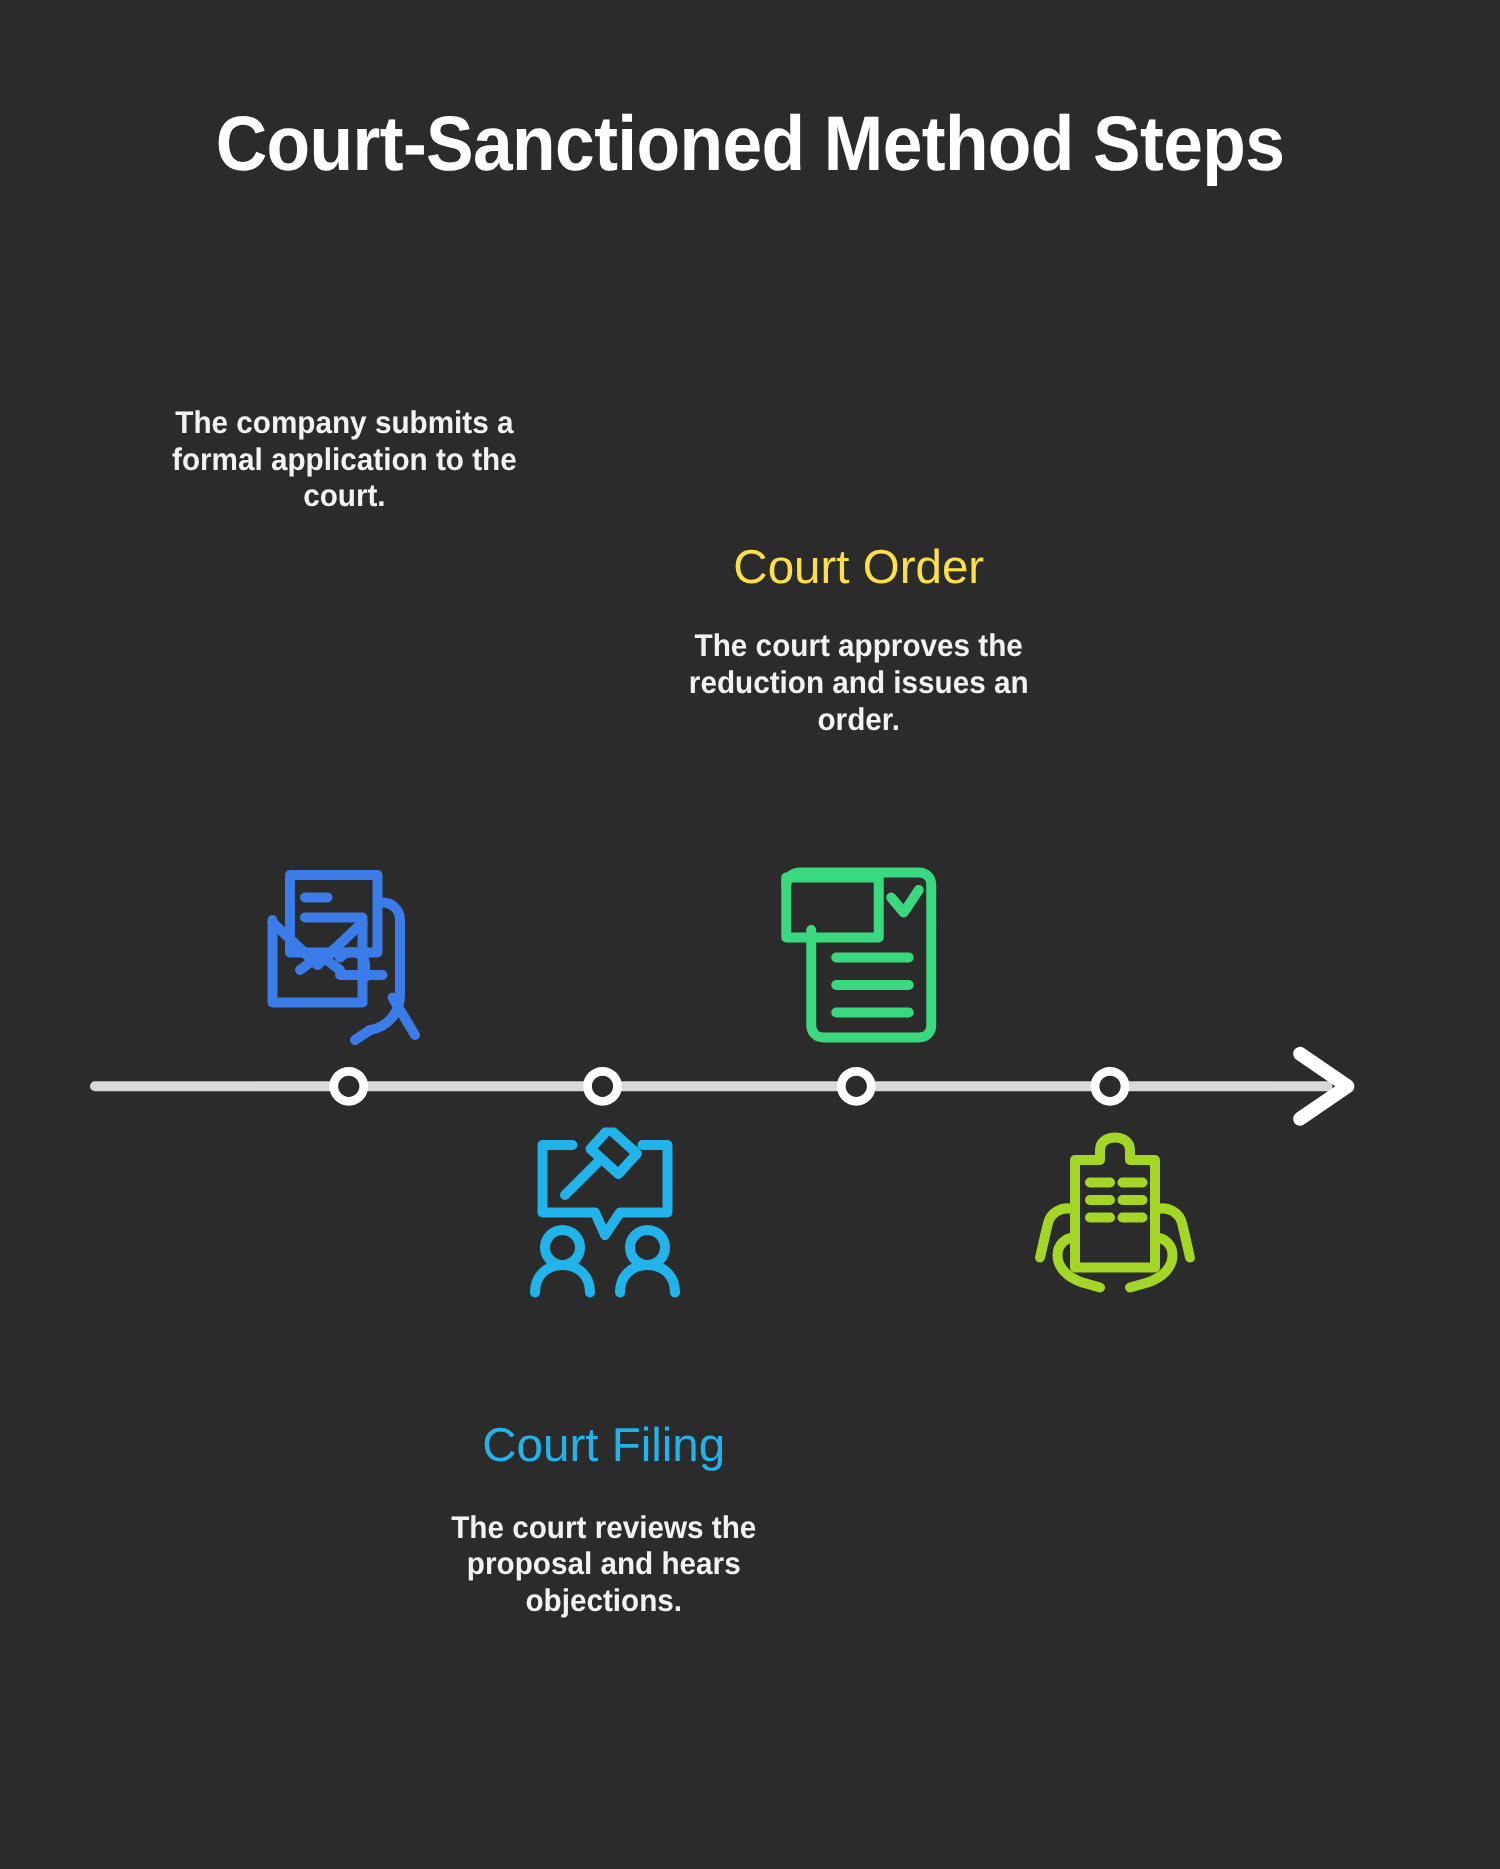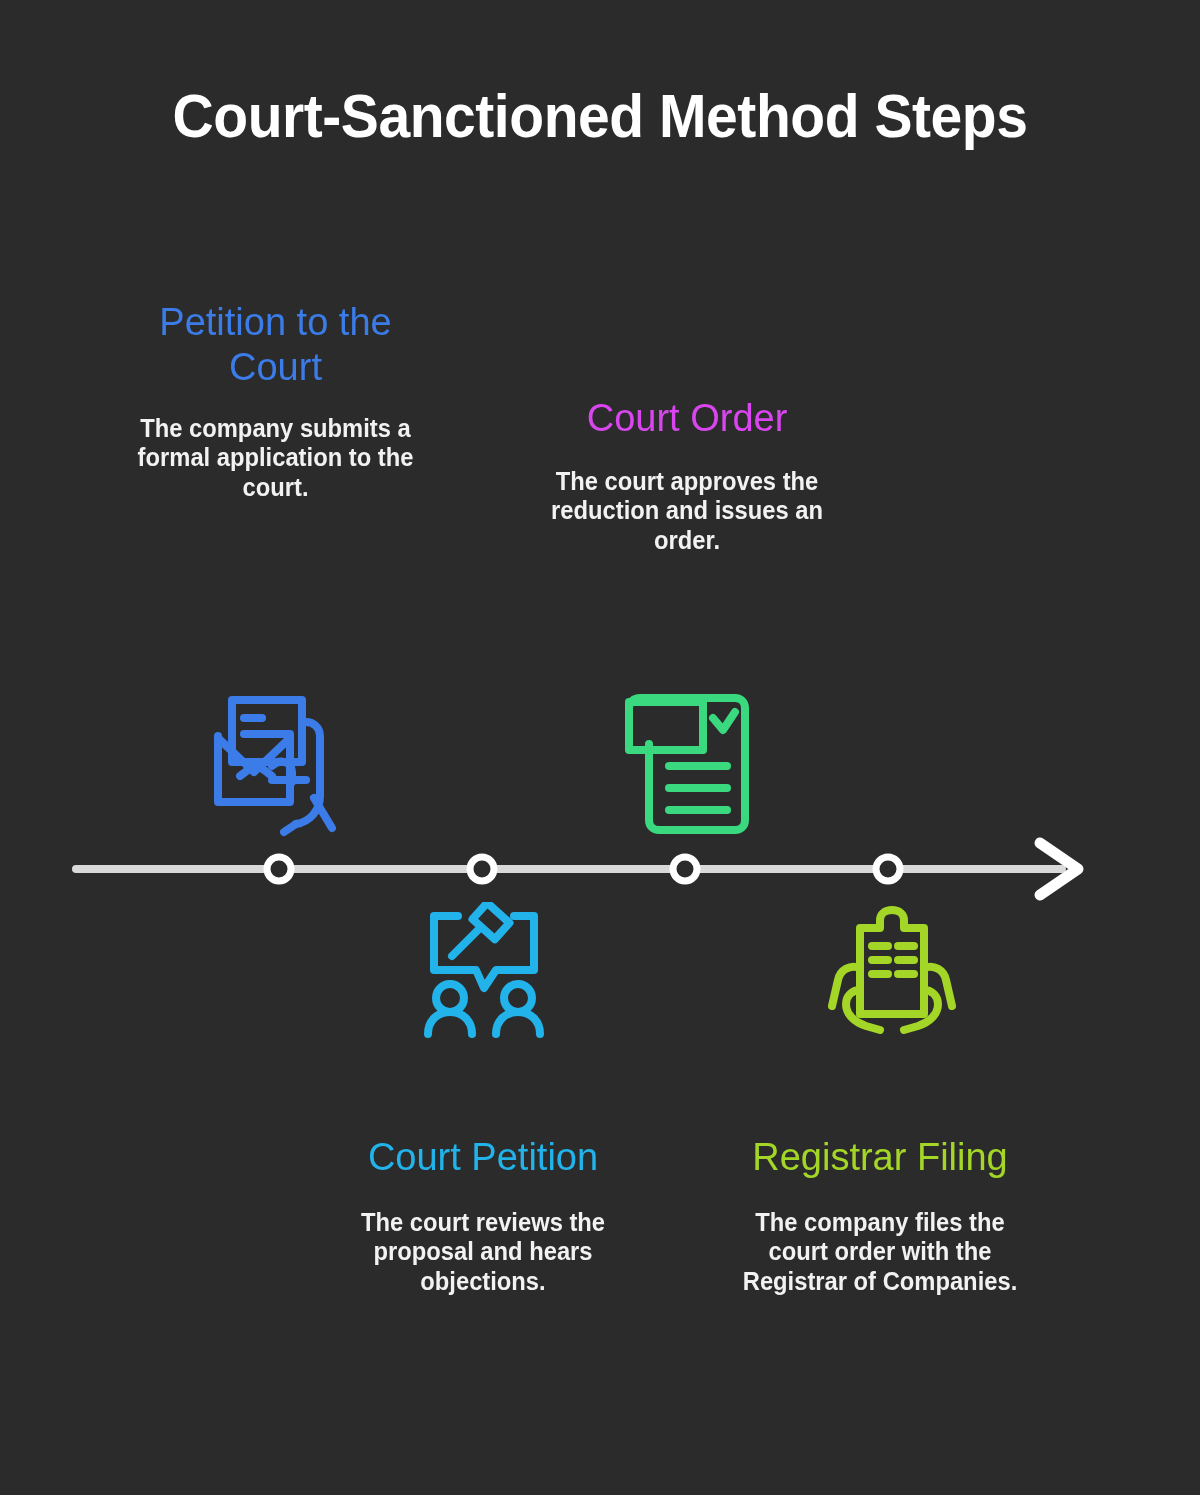--- a/index.html
+++ b/index.html
@@ -75,21 +75,21 @@
   }
   #step-1 .step-heading { color: #3b7ce8; }
   #step-1 .step-desc { margin-top: 24px; }
 
   
   #step-2 {
     left: 522px;
     top: 396px;
     width: 330px;
   }
-  #step-2 .step-heading { color: #d946ef; }
+  #step-2 .step-heading { color: #fde047; margin-top: 36px; }
   #step-2 .step-desc { margin-top: 26px; }
 
   
   #step-3 {
     left: 333px;
     top: 1135px;
     width: 300px;
   }
   #step-3 .step-heading { color: #22b3ea; }
   #step-3 .step-desc { margin-top: 28px; }
@@ -131,21 +131,20 @@
     </g>
     <g>
       <circle cx="685" cy="869" r="12" fill="#2b2b2b" stroke="#ffffff" stroke-width="7"></circle>
     </g>
     <g>
       <circle cx="888" cy="869" r="12" fill="#2b2b2b" stroke="#ffffff" stroke-width="7"></circle>
     </g>
   </svg>
 
   <div class="step" id="step-1">
-    <div class="step-heading">Petition to the Court</div>
     <div class="step-desc">The company submits a formal application to the court.</div>
   </div>
 
   <svg class="step-icon" id="icon-1" width="150" height="145" viewBox="0 0 150 145">
     <g fill="none" stroke="#3b7ce8" stroke-width="8" stroke-linecap="round" stroke-linejoin="round">
 
       <rect x="22" y="8" width="70" height="62"></rect>
       <line x1="34" y1="26" x2="52" y2="26"></line>
       <line x1="34" y1="42" x2="80" y2="42"></line>
 
@@ -179,21 +178,21 @@
 
       <polyline points="96 28 106 40 118 22"></polyline>
 
       <line x1="52" y1="76" x2="110" y2="76"></line>
       <line x1="52" y1="98" x2="110" y2="98"></line>
       <line x1="52" y1="120" x2="110" y2="120"></line>
     </g>
   </svg>
 
   <div class="step" id="step-3">
-    <div class="step-heading">Court Petition</div>
+    <div class="step-heading">Court Filing</div>
     <div class="step-desc">The court reviews the proposal and hears objections.</div>
   </div>
 
   <svg class="step-icon" id="icon-3" width="140" height="138" viewBox="0 0 140 138">
     <g fill="none" stroke="#22b3ea" stroke-width="8" stroke-linecap="round" stroke-linejoin="round">
 
       <path d="M16 14 L40 14 M96 14 L116 14 L116 68 L78 68
                L66 86 L58 68 L16 68 L16 14"></path>
 
       <rect x="58" y="8" width="30" height="22" transform="rotate(42 73 19)"></rect>
@@ -201,24 +200,20 @@
       <line x1="62" y1="26" x2="34" y2="54"></line>
 
       <circle cx="32" cy="96" r="14"></circle>
       <path d="M10 132 C10 118 20 110 32 110 C44 110 54 118 54 132"></path>
 
       <circle cx="100" cy="96" r="14"></circle>
       <path d="M78 132 C78 118 88 110 100 110 C112 110 122 118 122 132"></path>
     </g>
   </svg>
 
-  <div class="step" id="step-4">
-    <div class="step-heading">Registrar Filing</div>
-    <div class="step-desc">The company files the court order with the Registrar of Companies.</div>
-  </div>
 
   <svg class="step-icon" id="icon-4" width="140" height="138" viewBox="0 0 140 138">
     <g fill="none" stroke="#a3d626" stroke-width="8" stroke-linecap="round" stroke-linejoin="round">
 
       <path d="M38 26 L58 26 L58 18 C58 12 63 8 70 8
                C77 8 82 12 82 18 L82 26 L102 26 L102 112 L38 112 Z"></path>
 
       <line x1="50" y1="44" x2="66" y2="44"></line>
       <line x1="50" y1="58" x2="66" y2="58"></line>
       <line x1="50" y1="72" x2="66" y2="72"></line>

